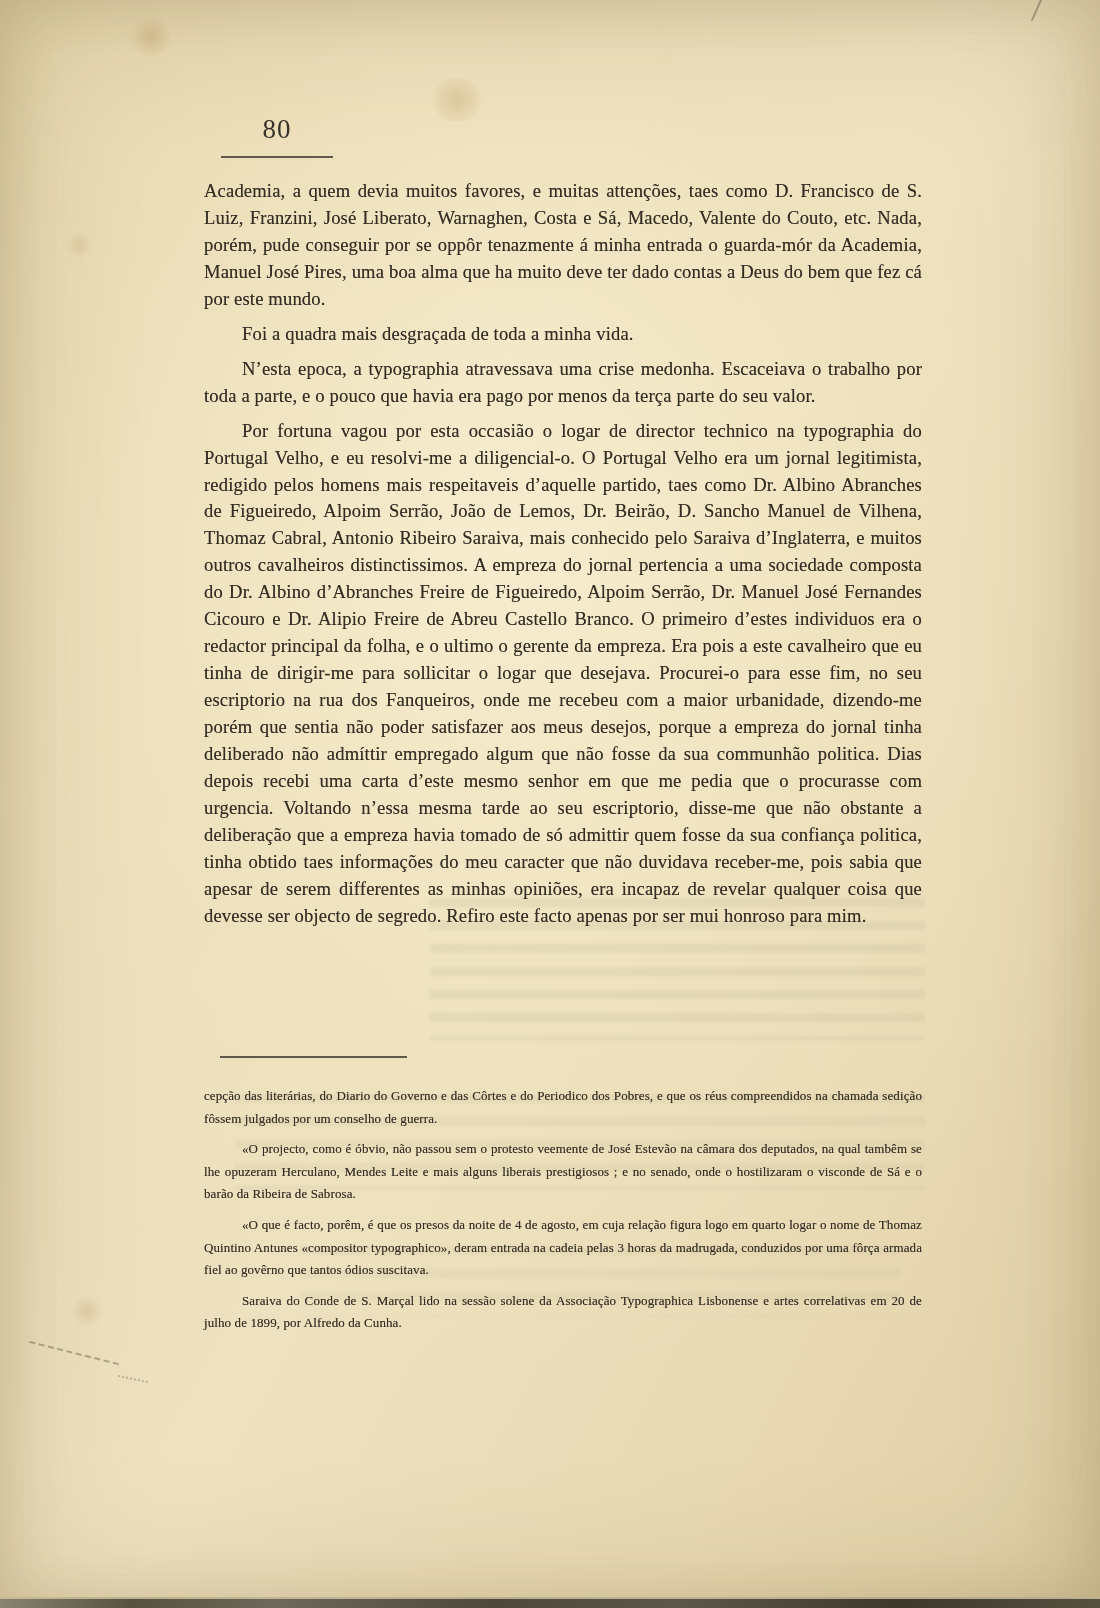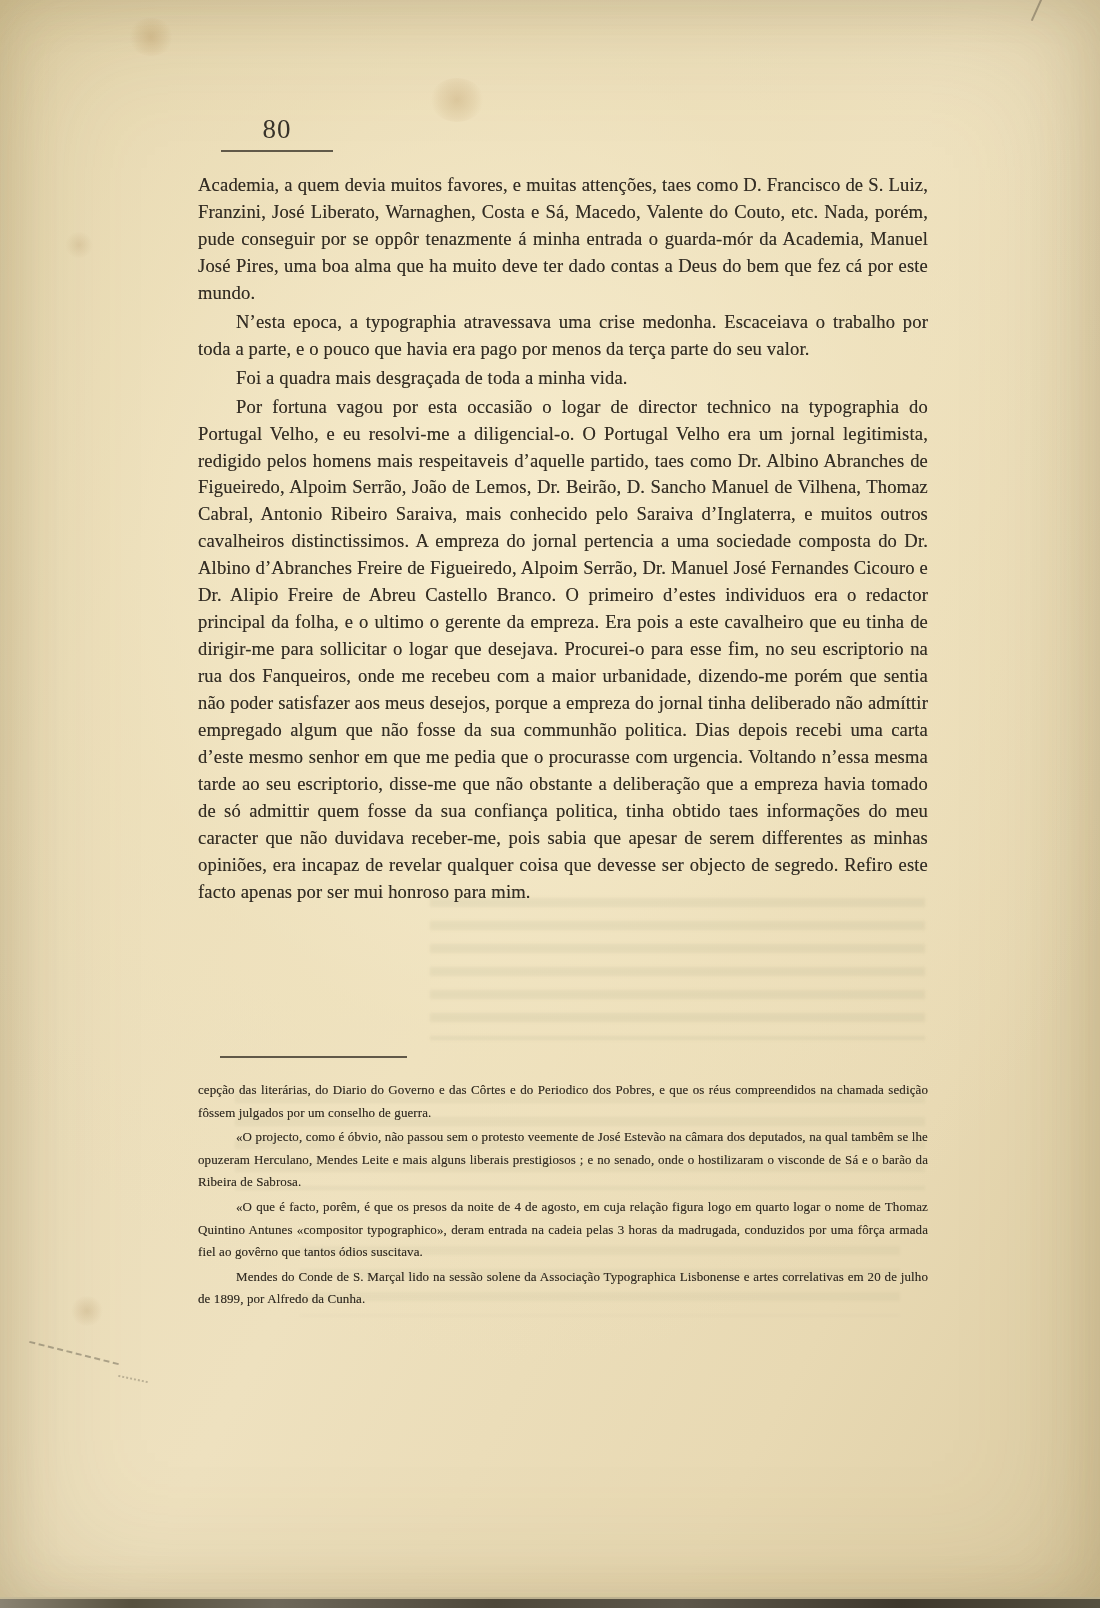--- a/index.html
+++ b/index.html
@@ -45,36 +45,36 @@
   .ghost-c { left: 300px; top: 1246px; width: 600px; height: 70px; opacity:.7; }
 
   .pagenum {
     position: absolute;
     left: 221px; top: 114px;
     width: 112px;
     text-align: center;
     font-size: 27px;
     color: #38332a;
     letter-spacing: 1px;
-    padding-bottom: 5px;
+    padding-bottom: 11px;
     border-bottom: 2px solid rgba(66,60,48,.82);
   }
 
   .body-text {
     position: absolute;
     left: 196px; top: 170px;
     width: 734px;
     font-size: 18.6px;
     line-height: 26.95px;
     color: #332d24;
     text-align: justify;
     letter-spacing: .15px;
     text-shadow: 0 0 .5px rgba(51,45,36,.55);
   }
-  .body-text p, .footnote p { margin: 2px; }
+  .body-text p, .footnote p { margin: 8px; }
   .para.indent { text-indent: 38px; }
   .it { }
 
   .fn-rule {
     position: absolute;
     left: 220px; top: 1056px;
     width: 187px; height: 2px;
     background: rgba(70,64,52,.85);
   }
 
@@ -137,31 +137,31 @@
   <div class="stain s4"></div>
 
   <div class="hairline"></div>
 
   <div class="pagenum">
     <span>80</span>
   </div>
 
   <main class="body-text">
       <p class="para"><span>Academia, a quem devia muitos favores, e muitas attenções, taes como D. Francisco de S. Luiz, Franzini, José Liberato, Warnaghen, Costa e Sá, Macedo, Valente do Couto, etc. Nada, porém, pude conseguir por se oppôr tenazmente á minha entrada o guarda-mór da Academia, Manuel José Pires, uma boa alma que ha muito deve ter dado contas a Deus do bem que fez cá por este mundo.</span></p>
+      <p class="para indent"><span>Foi a quadra mais desgraçada de toda a minha vida.</span></p>
       <p class="para indent"><span>N’esta epoca, a typographia atravessava uma crise medonha. Escaceiava o trabalho por toda a parte, e o pouco que havia era pago por menos da terça parte do seu valor.</span></p>
-      <p class="para indent"><span>Foi a quadra mais desgraçada de toda a minha vida.</span></p>
       <p class="para indent"><span>Por fortuna vagou por esta occasião o logar de director technico na typographia do </span><span class="it">Portugal Velho,</span><span> e eu resolvi-me a diligencial-o. O </span><span class="it">Portugal Velho</span><span> era um jornal legitimista, redigido pelos homens mais respeitaveis d’aquelle partido, taes como Dr. Albino Abranches de Figueiredo, Alpoim Serrão, João de Lemos, Dr. Beirão, D. Sancho Manuel de Vilhena, Thomaz Cabral, Antonio Ribeiro Saraiva, mais conhecido pelo Saraiva d’Inglaterra, e muitos outros cavalheiros distinctissimos. A empreza do jornal pertencia a uma sociedade composta do Dr. Albino d’Abranches Freire de Figueiredo, Alpoim Serrão, Dr. Manuel José Fernandes Cicouro e Dr. Alipio Freire de Abreu Castello Branco. O primeiro d’estes individuos era o redactor principal da folha, e o ultimo o gerente da empreza. Era pois a este cavalheiro que eu tinha de dirigir-me para sollicitar o logar que desejava. Procurei-o para esse fim, no seu escriptorio na rua dos Fanqueiros, onde me recebeu com a maior urbanidade, dizendo-me porém que sentia não poder satisfazer aos meus desejos, porque a empreza do jornal tinha deliberado não admíttir empregado algum que não fosse da sua communhão politica. Dias depois recebi uma carta d’este mesmo senhor em que me pedia que o procurasse com urgencia. Voltando n’essa mesma tarde ao seu escriptorio, disse-me que não obstante a deliberação que a empreza havia tomado de só admittir quem fosse da sua confiança politica, tinha obtido taes informações do meu caracter que não duvidava receber-me, pois sabia que apesar de serem differentes as minhas opiniões, era incapaz de revelar qualquer coisa que devesse ser objecto de segredo. Refiro este facto apenas por ser mui honroso para mim.</span></p>
     </main>
 
   <div class="fn-rule"></div>
 
   <section class="footnote">
       <p class="para"><span>cepção das literárias, do </span><span class="it">Diario do Governo</span><span> e das </span><span class="it">Côrtes</span><span> e do </span><span class="it">Periodico dos Pobres,</span><span> e que os réus compreendidos na chamada sedição fôssem julgados por um conselho de guerra.</span></p>
       <p class="para indent"><span>«O projecto, como é óbvio, não passou sem o protesto veemente de José Estevão na câmara dos deputados, na qual tambêm se lhe opuzeram Herculano, Mendes Leite e mais alguns liberais prestigiosos ; e no senado, onde o hostilizaram o visconde de Sá e o barão da Ribeira de Sabrosa.</span></p>
       <p class="para indent"><span>«O que é facto, porêm, é que os presos da noite de 4 de agosto, em cuja relação figura logo em quarto logar o nome de Thomaz Quintino Antunes «compositor typographico», deram entrada na cadeia pelas 3 horas da madrugada, conduzidos por uma fôrça armada fiel ao govêrno que tantos ódios suscitava.</span></p>
-      <p class="para indent"><span class="it">Mendes</span><span> do Conde de S. Marçal lido na sessão solene da Associação Typographica Lisbonense e artes correlativas em 20 de julho de 1899, por Alfredo da Cunha.</span></p>
+      <p class="para indent"><span class="it">Saraiva</span><span> do Conde de S. Marçal lido na sessão solene da Associação Typographica Lisbonense e artes correlativas em 20 de julho de 1899, por Alfredo da Cunha.</span></p>
     </section>
 
   <div class="scratch scratch-1"></div>
   <div class="scratch scratch-2"></div>
 
   <div class="bottom-edge"></div>
 </div>
 
 </body></html>

